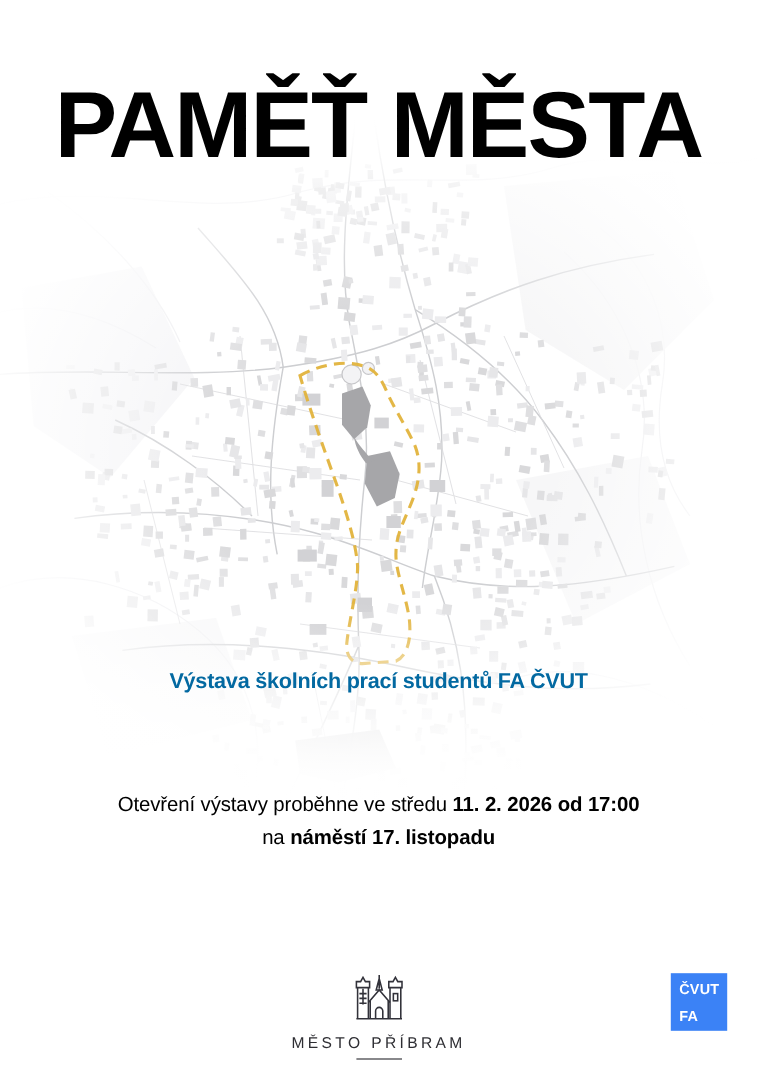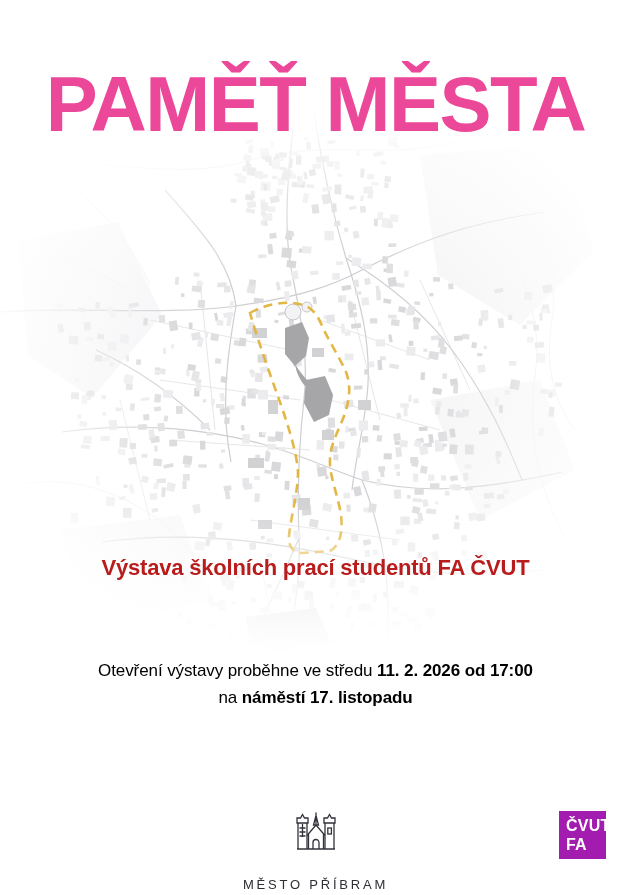--- a/index.html
+++ b/index.html
@@ -13,41 +13,41 @@
     position:absolute; left:0; top:100px; width:631px; height:580px; z-index:2;
     background:
       radial-gradient(ellipse 335px 295px at 50% 48%,
         rgba(255,255,255,0) 42%, rgba(255,255,255,.5) 70%, rgba(255,255,255,.96) 100%),
       linear-gradient(#fff 0%, rgba(255,255,255,0) 10%,
         rgba(255,255,255,0) 74%, rgba(255,255,255,.9) 94%, #fff 100%);
   }
   
   .title {
     position:absolute; top:48px; left:0; width:100%; text-align:center; z-index:3;
-    color:#ec4899; font-weight:700; font-size:78px; line-height:113px; letter-spacing:-1.5px;
+    color:#000000; font-weight:700; font-size:78px; line-height:113px; letter-spacing:-1.5px;
   }
   .subtitle {
     position:absolute; top:551px; left:0; width:100%; text-align:center; z-index:3;
-    font-size:22px; font-weight:700; line-height:33px; color:#b91c1c; letter-spacing:-.2px;
+    font-size:18px; font-weight:700; line-height:33px; color:#0369a1; letter-spacing:-.2px;
   }
   .info {
     position:absolute; top:657px; left:0; width:100%; text-align:center; z-index:3;
     font-size:17px; line-height:27.4px; color:#000000; letter-spacing:-.1px;
   }
   .info b { font-weight:700; }
   
   .city-logo { position:absolute; top:811px; left:0; width:100%; text-align:center; z-index:3; }
   .city-logo svg { display:block; margin:0 auto; }
-  .city-label { margin-top:20px; font-size:13px; letter-spacing:2.8px; color:#2e2e33; }
+  .city-label { margin-top:4px; font-size:13px; letter-spacing:2.8px; color:#2e2e33; }
   .city-rule  { width:38px; height:0; border-top:1.5px solid #3a3a3f; margin:6px auto 0; }
   .cvut-logo {
     position:absolute; left:559px; top:811px; width:47px; height:48px; z-index:3;
-    background:#a21caf; color:#fff; box-sizing:border-box; padding:7px 4px 6px 7px;
+    background:#3b82f6; color:#fff; box-sizing:border-box; padding:7px 4px 6px 7px;
     display:flex; flex-direction:column; justify-content:space-between;
-    font-weight:700; font-size:16px; line-height:1; letter-spacing:.2px;
+    font-weight:700; font-size:12px; line-height:1; letter-spacing:.2px;
   }
 </style>
 </head>
 <body>
 
 <div class="poster">
 
   <svg class="map-layer" viewBox="0 0 631 580" aria-hidden="true">
 
     <g stroke="#ebebee" stroke-width="1" fill="none" opacity=".9">

